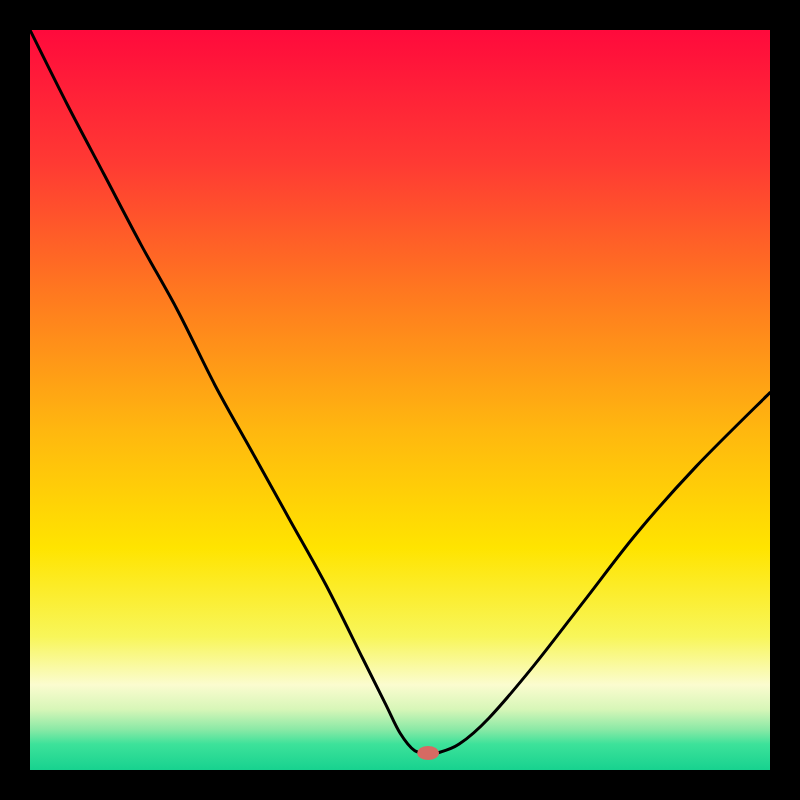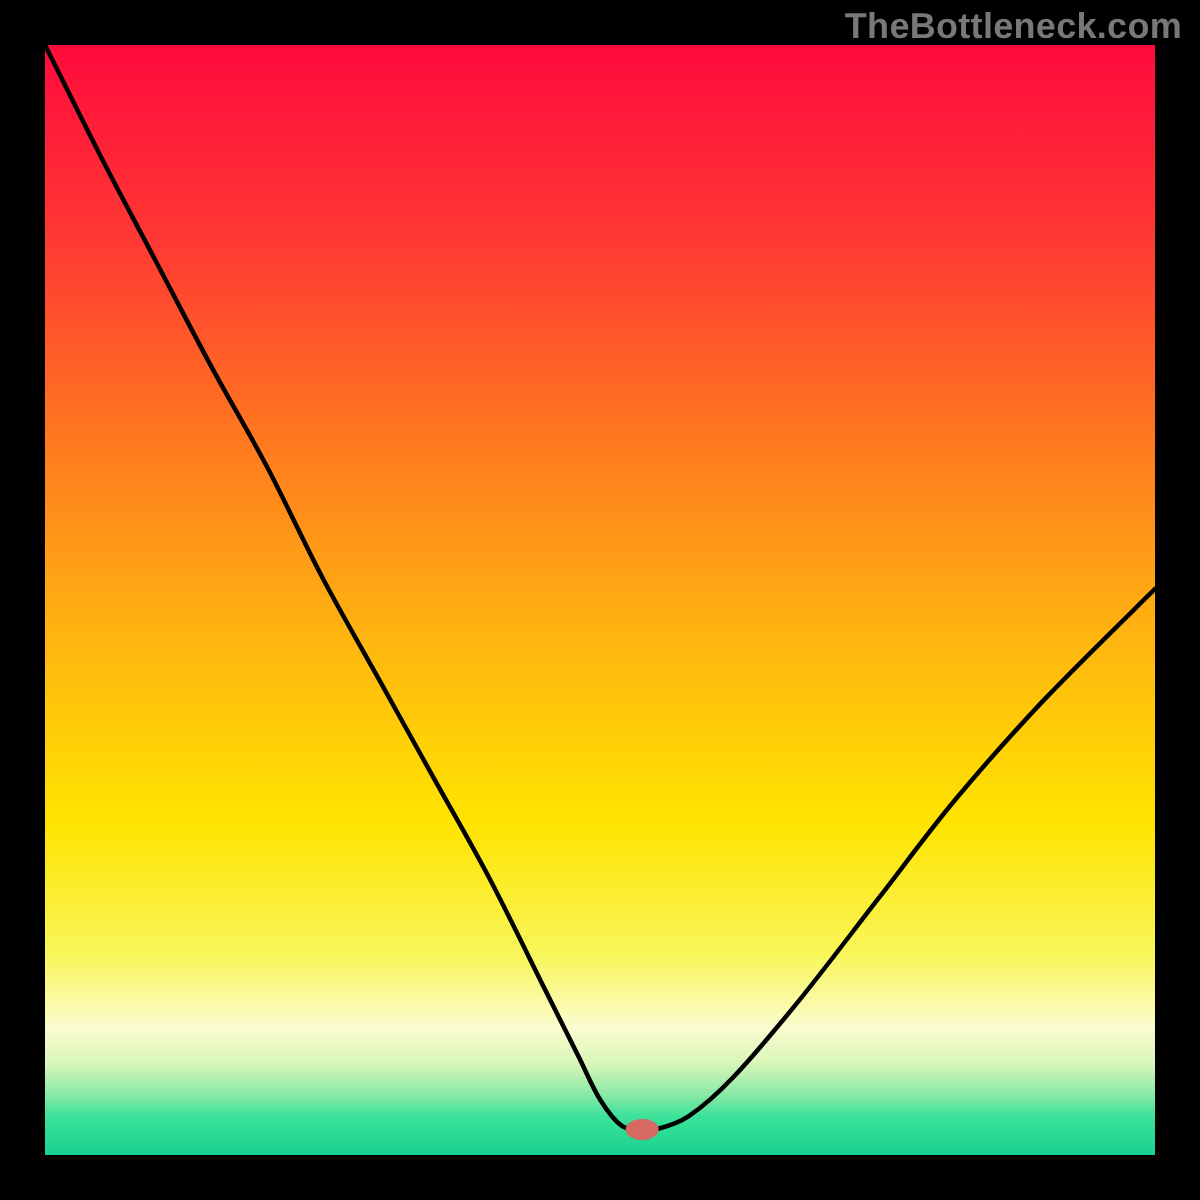--- a/index.html
+++ b/index.html
@@ -35,21 +35,20 @@
     width: 740px;
     height: 740px;
     display: block;
   }
 </style>
 </head>
 <body>
 
 <div class="frame">
 
-  <div class="watermark">TheBottleneck.com</div>
 
   <svg class="plot" viewBox="0 0 740 740" preserveAspectRatio="none">
     <defs>
       <linearGradient id="bg-grad" x1="0" y1="0" x2="0" y2="1">
           <stop offset="0%" stop-color="#ff0a3c"></stop>
           <stop offset="18%" stop-color="#ff3a33"></stop>
           <stop offset="36%" stop-color="#ff7a1f"></stop>
           <stop offset="54%" stop-color="#ffb70f"></stop>
           <stop offset="70%" stop-color="#ffe400"></stop>
           <stop offset="82%" stop-color="#f8f65a"></stop>

